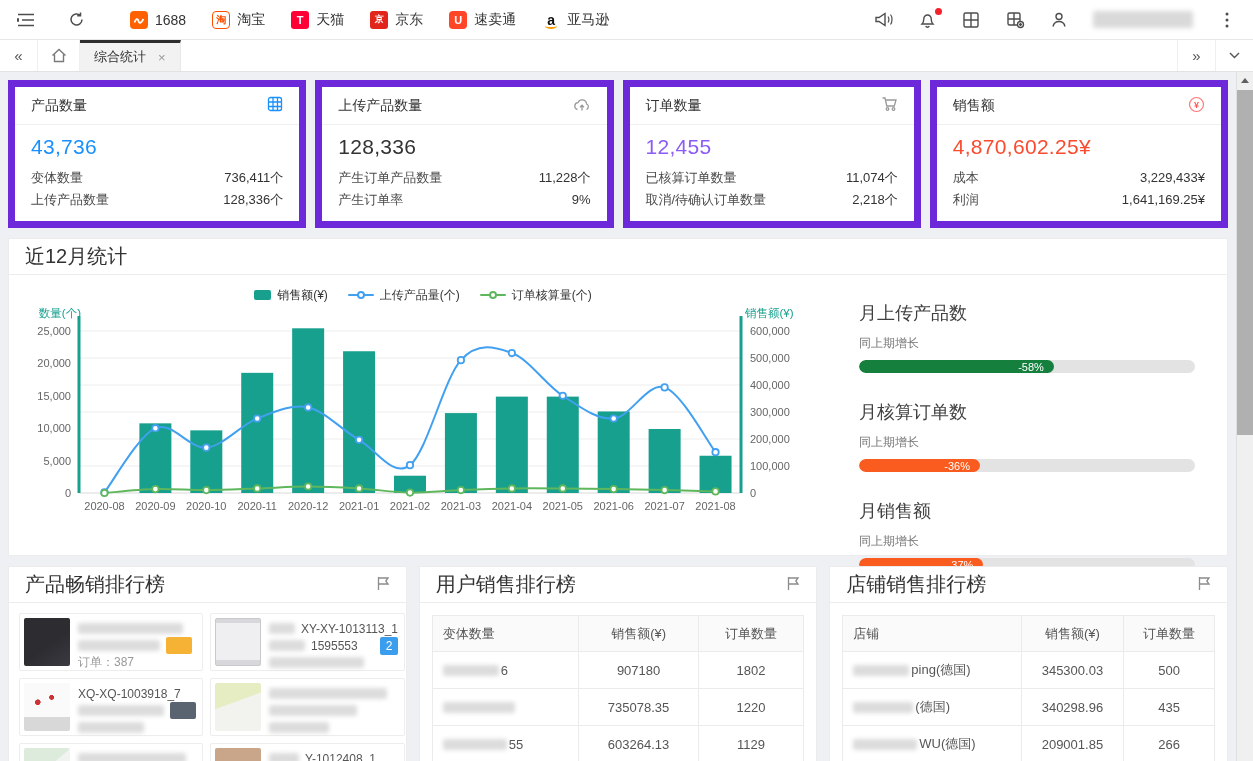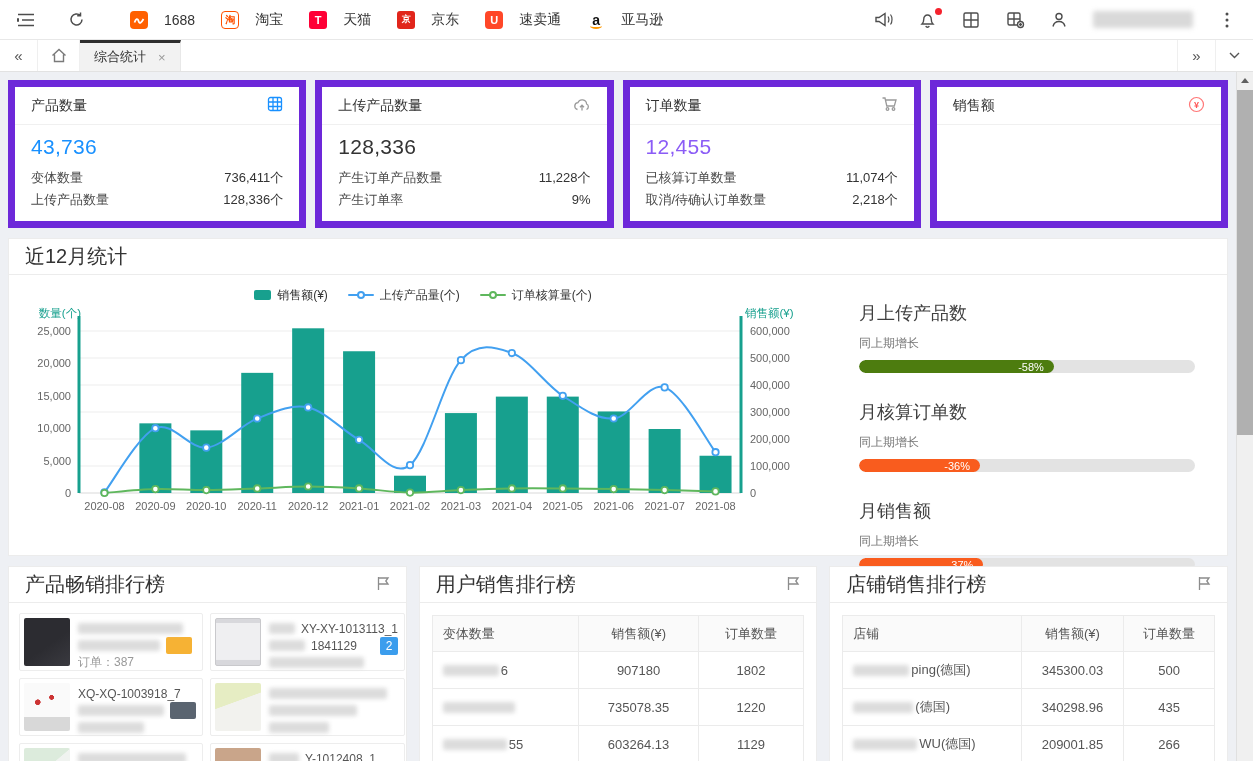--- a/index.html
+++ b/index.html
@@ -4,21 +4,21 @@
 <style>
   *{box-sizing:border-box;margin:0;padding:0;}
   html,body{width:1253px;height:761px;overflow:hidden;}
   body{font-family:"Liberation Sans","DejaVu Sans",sans-serif;background:#eef0f4;color:#333;font-size:13px;}
 
   
   .topbar{height:40px;background:#fff;border-bottom:1px solid #e8e8e8;display:flex;align-items:center;padding:0 16px;}
   .tb-ic{width:20px;height:20px;display:flex;align-items:center;justify-content:center;color:#4d4d4d;cursor:pointer;flex:none;}
   .tb-ic svg{display:block;}
   .plats{display:flex;align-items:center;margin-left:18px;}
-  .plat{display:flex;align-items:center;gap:16px;margin-left:26px;font-size:14px;color:#333;cursor:pointer;}
+  .plat{display:flex;align-items:center;gap:7px;margin-left:26px;font-size:14px;color:#333;cursor:pointer;}
   .pic{width:18px;height:18px;border-radius:4px;display:flex;align-items:center;justify-content:center;font-size:11px;font-weight:bold;color:#fff;flex:none;}
   .ic-1688{background:#ff6000;}
   .ic-taobao{background:#fff;border:1.5px solid #ff5000;color:#ff5000;font-size:10px;border-radius:4px;}
   .ic-tmall{background:#ff0036;border-radius:3px;}
   .ic-jd{background:#e1251b;border-radius:3px;font-size:9px;}
   .ic-ae{background:#ff4728;}
   .ic-amazon{background:#fff;color:#111;position:relative;font-size:14px;}
   .ic-amazon i{position:absolute;left:3px;bottom:0px;width:12px;height:6px;border:0;border-bottom:2px solid #ff9900;border-radius:0 0 50% 50%;}
   .tb-right{margin-left:auto;display:flex;align-items:center;gap:24px;}
   .bell-wrap{position:relative;}
@@ -299,20 +299,31 @@
       </div>
     </div>
     <div class="stat-card">
       <div class="sc-head">
           <span>销售额</span>
         <span><svg width="17" height="17" viewBox="0 0 17 17">
               <circle cx="8.5" cy="8.5" r="7" fill="none" stroke="#f77" stroke-width="1.2"></circle>
               <text x="8.5" y="12" text-anchor="middle" font-size="9" fill="#f55" font-weight="bold">¥</text>
             </svg></span>
         </div>
+      <div class="sc-body">
+        <div class="sc-value" style="color: rgb(250, 75, 46);">4,870,602.25¥</div>
+        <div class="sc-row">
+            <span>成本</span>
+            <b>3,229,433¥</b>
+          </div>
+        <div class="sc-row">
+            <span>利润</span>
+            <b>1,641,169.25¥</b>
+          </div>
+      </div>
     </div>
   </div>
 
   <div class="panel chart-panel">
     <div class="panel-head">
         <span>近12月统计</span>
       </div>
     <div class="chart-body">
       <div class="chart-area">
         <div class="legend">
@@ -412,21 +423,21 @@
               <circle cx="545.7692307692307" cy="181.464" r="3.2" fill="#fff" stroke="#5fb75d" stroke-width="1.8"></circle>
               <circle cx="596.6923076923076" cy="182.112" r="3.2" fill="#fff" stroke="#5fb75d" stroke-width="1.8"></circle>
               <circle cx="647.6153846153845" cy="183.084" r="3.2" fill="#fff" stroke="#5fb75d" stroke-width="1.8"></circle>
               <circle cx="698.5384615384615" cy="184.38" r="3.2" fill="#fff" stroke="#5fb75d" stroke-width="1.8"></circle>
             </svg></div>
       </div>
       <div class="growth-col">
         <div class="g-title">月上传产品数</div>
         <div class="g-sub">同上期增长</div>
         <div class="g-track">
-          <div class="g-fill" style="width: 58%; background: #4d7c0f;">-58%</div>
+          <div class="g-fill" style="width: 58%; background: #15803d;">-58%</div>
         </div>
         <div class="g-title">月核算订单数</div>
         <div class="g-sub">同上期增长</div>
         <div class="g-track">
           <div class="g-fill" style="width: 36%; background: rgb(249, 92, 30);">-36%</div>
         </div>
         <div class="g-title">月销售额</div>
         <div class="g-sub">同上期增长</div>
         <div class="g-track">
           <div class="g-fill" style="width: 37%; background: rgb(249, 92, 30);">-37%</div>
@@ -462,21 +473,21 @@
         </div>
         <div class="p-card">
           <span class="p-img img-phone"></span>
           <div class="p-info">
             <div class="p-line">
                 <span class="blur" style="width:26px"></span>
                 <span>XY-XY-1013113_1</span>
               </div>
             <div class="p-line">
                 <span class="blur" style="width:36px"></span>
-                <span>1841129</span>
+                <span>1595553</span>
                 <span class="badge badge-blue">2</span>
               </div>
             <div class="p-line">
                 <span class="blur" style="width:95px"></span>
               </div>
           </div>
         </div>
         <div class="p-card">
           <span class="p-img img-sneaker"></span>
           <div class="p-info">

